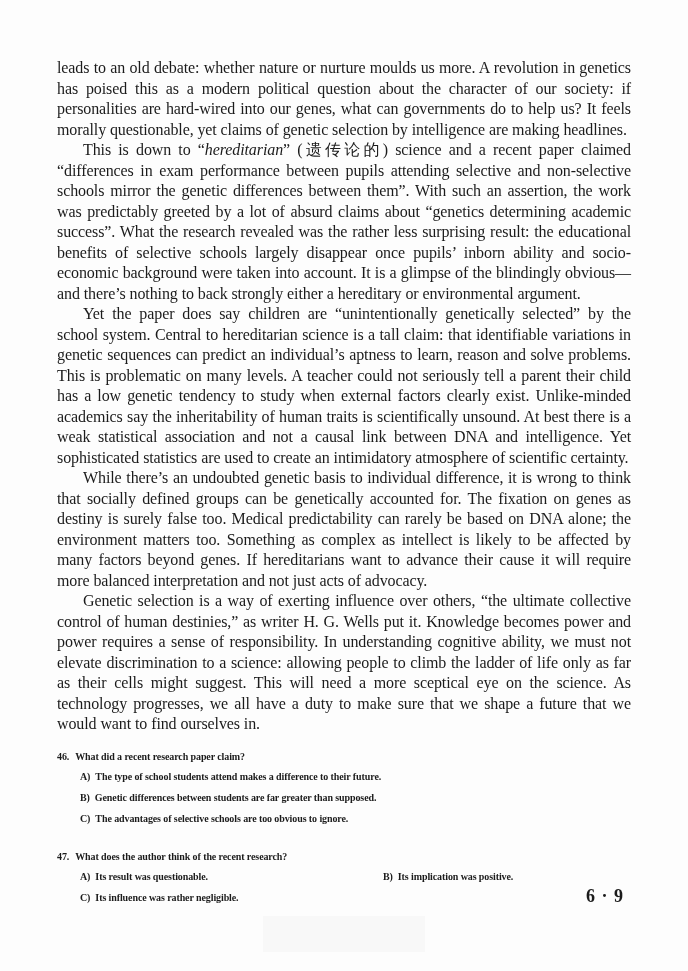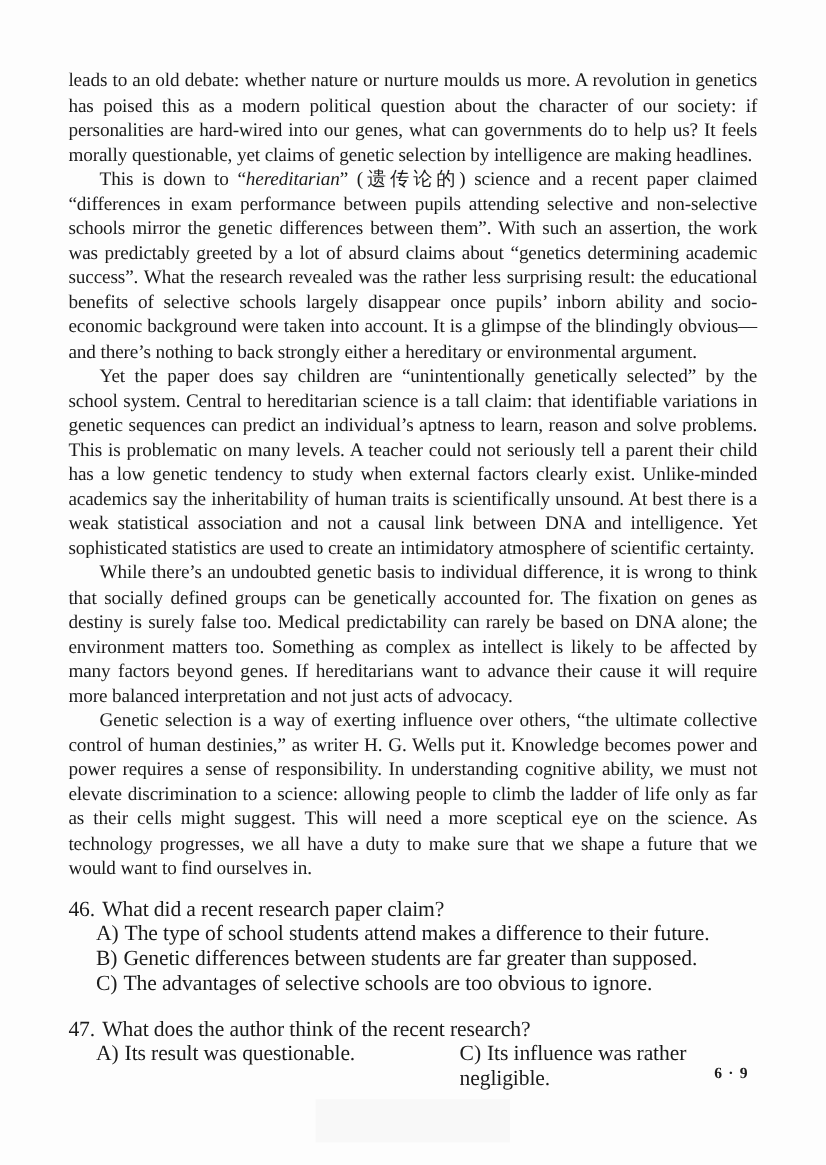--- a/index.html
+++ b/index.html
@@ -23,40 +23,41 @@
     margin: 0;
     text-align: justify;
     font-size: 16px;
     line-height: 20.5px;
     letter-spacing: -0.1px;
     text-indent: 26px;
   }
   .para.first { text-indent: 0; }
   .italic-term { font-style: italic; }
   .q-block {
-    font-size: 18px;
+    font-size: 10px;
     line-height: 20.8px;
     letter-spacing: -0.1px;
+    font-weight: bold;
   }
   .q-block.q46 { margin-top: 12px; }
   .q-block.q47 { margin-top: 17px; }
   .q-num { margin-right: 6px; }
   .opts { padding-left: 23px; }
   .opts-grid {
     display: grid;
     grid-template-columns: 303px 1fr;
     padding-left: 23px;
   }
   .opt-label { margin-right: 5px; }
   .page-num {
     position: absolute;
     top: 886px;
     right: 64px;
     font-weight: bold;
-    font-size: 13px;
+    font-size: 18px;
     letter-spacing: 1px;
   }
   .scan-artifact {
     position: absolute;
     left: 263px;
     top: 916px;
     width: 162px;
     height: 36px;
     background: #f8f8f8;
   }
@@ -81,20 +82,21 @@
         <div class="opt"><span class="opt-label">A)</span><span>The type of school students attend makes a difference to their future.</span></div>
         <div class="opt"><span class="opt-label">B)</span><span>Genetic differences between students are far greater than supposed.</span></div>
         <div class="opt"><span class="opt-label">C)</span><span>The advantages of selective schools are too obvious to ignore.</span></div>
       </div>
     </div>
 
     <div class="q-block q47">
       <div class="q-head"><span class="q-num">47.</span><span>What does the author think of the recent research?</span></div>
       <div class="opts-grid">
         <div class="opt"><span class="opt-label">A)</span><span>Its result was questionable.</span></div>
+        <div class="opt"><span class="opt-label">B)</span><span>Its implication was positive.</span></div>
         <div class="opt"><span class="opt-label">C)</span><span>Its influence was rather negligible.</span></div>
       </div>
     </div>
 
   </div>
 
   <div class="page-num">6 · 9</div>
   <div class="scan-artifact"></div>
 </div>
 

